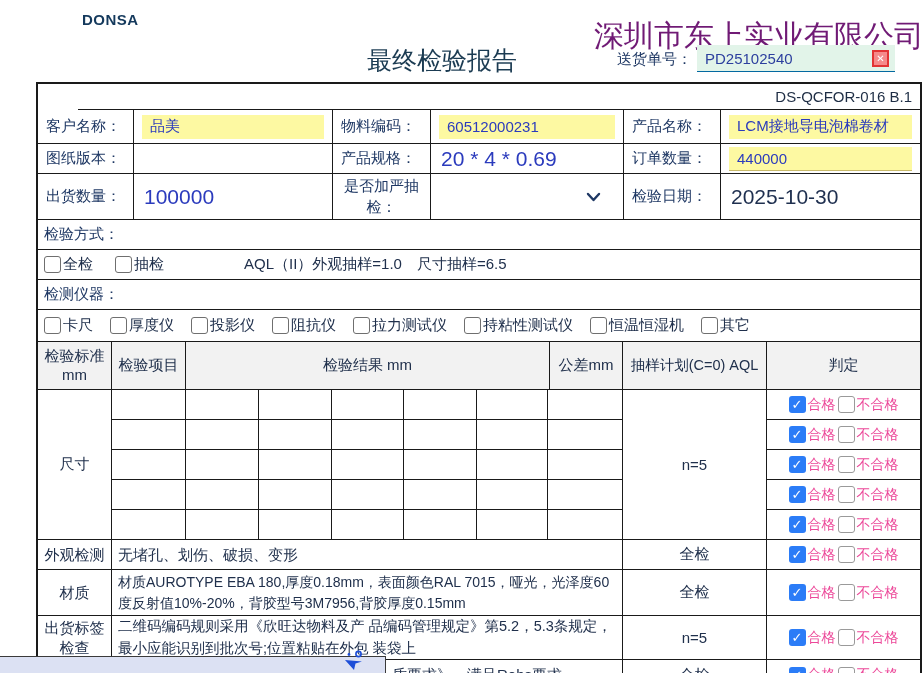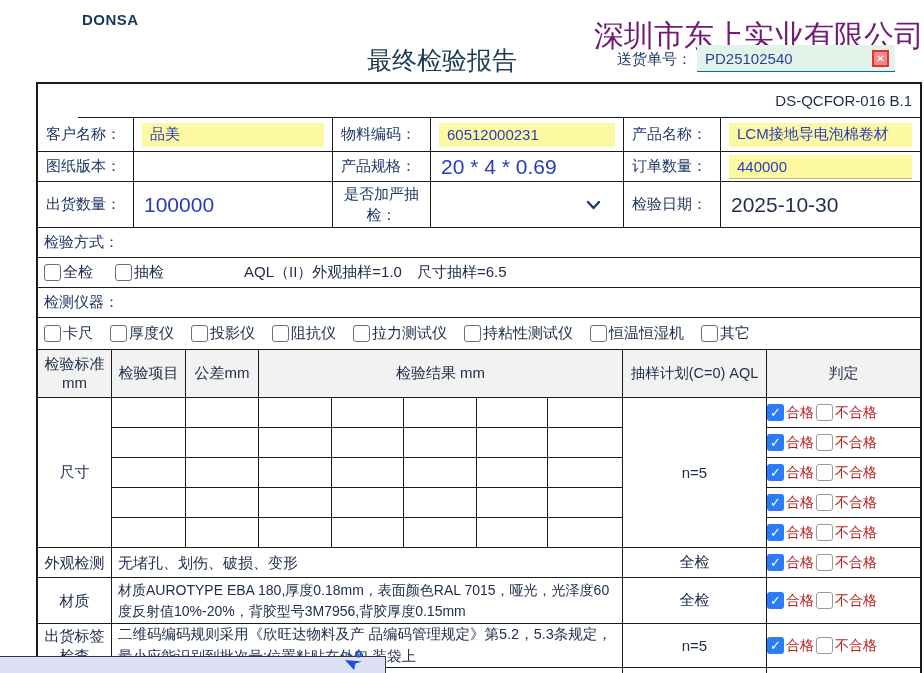--- a/index.html
+++ b/index.html
@@ -18,21 +18,21 @@
   
   .sheet { position:absolute; left:36px; top:82px; width:886px; border:2px solid #1a1a1a; background:#fff; }
   .row { display:flex; border-bottom:1.3px solid #1a1a1a; align-items:stretch; }
   .cell { border-right:1.2px solid #1a1a1a; display:flex; align-items:center; }
   .cell:last-child { border-right:none; }
   .lbl { color:#1f3864; font-size:15px; padding-left:8px; }
   .val { color:#2b3bbd; font-size:21px; padding-left:10px; }
   .hl { background:#fdf9a2; margin:4px 8px; padding:2px 8px; flex:1; min-height:24px; display:flex; align-items:center; color:#2b3bbd; font-size:15px; }
   .hl.underline { border-bottom:1px solid #c9ba6a; }
 
-  .r-doc { height:34px; justify-content:flex-end;margin-left:40px; }
+  .r-doc { height:26px; justify-content:flex-end;margin-left:40px; }
   .doc-code { padding-right:8px; font-size:15px; color:#1e2d44; display:flex; align-items:center; }
   .r-info1 { height:34px; } .r-info2 { height:30px; } .r-info3 { height:46px; }
   .i-l1{width:96px;flex:none;} .i-v1{width:199px;flex:none;} .i-l2{width:98px;flex:none;}
   .i-v2{width:193px;flex:none;} .i-l3{width:97px;flex:none;} .i-v3{flex:1;}
   .lbl-center { justify-content:center; text-align:center; padding:0 4px; line-height:1.35; }
   .dd-cell { justify-content:flex-end; padding-right:22px; cursor:pointer; }
 
   .r-sec { height:30px; }
   .sec-lbl { font-size:15px; color:#1f3864; padding-left:6px; display:flex; align-items:center; width:100%; }
   .r-checks { height:30px; align-items:center; padding-left:6px; gap:0; }
@@ -48,21 +48,21 @@
   .c-item{width:74px;flex:none;} .c-std{width:74px;flex:none;} .c-tol{width:73px;flex:none;}
   .c-res{width:364px;flex:none;} .c-plan{width:144px;flex:none;} .c-judge{flex:1;}
   .c-desc{width:511px;flex:none; padding:2px 6px; font-size:15px; color:#20304c; line-height:1.45;}
   .th-plan { font-size:14.5px; }
 
   .size-grid { display:grid; grid-template-columns:74px 74px 73px 73px 72px 73px 71px 75px 144px 1fr; grid-auto-rows:30px; }
   .g { border-right:1.2px solid #1a1a1a; border-bottom:1.3px solid #1a1a1a; display:flex; align-items:center; justify-content:center; }
   .g.last { border-right:none; }
   .g-span { grid-row:1 / 6; font-size:15px; color:#20304c; }
 
-  .judge { justify-content:flex-start; gap:2px; font-size:14px; color:#b91c1c; }
+  .judge { justify-content:center; gap:2px; font-size:14px; color:#ec4899; }
   .jpair { display:flex; align-items:center; }
   .jcb { width:17px; height:17px; border-radius:3px; flex:none; margin-right:2px; display:flex; align-items:center; justify-content:center; }
   .jcb.on { background:#2b7cf7; }
   .jcb.on::after { content:"✓"; color:#fff; font-size:13px; font-weight:bold; }
   .jcb.off { border:1.4px solid #9a9a9a; background:#fff; }
 
   .r-body { height:30px; }
   .r-material { height:46px; }
   .r-material .c-desc { font-size:14px; line-height:1.5; }
   .r-labelcheck { height:44px; }
@@ -184,22 +184,22 @@
         </span>
       <span class="ck-item">
           <span class="cb"></span>
           <span>其它</span>
         </span>
     </div>
 
     <div class="row thead">
       <div class="cell c-std th">检验标准mm</div>
       <div class="cell c-item th">检验项目</div>
+      <div class="cell c-res th">检验结果 mm</div>
       <div class="cell c-tol th">公差mm</div>
-      <div class="cell c-res th">检验结果 mm</div>
       <div class="cell c-plan th th-plan">抽样计划(C=0) AQL</div>
       <div class="cell c-judge th">判定</div>
     </div>
 
     <div class="size-grid">
       <div class="g g-span" style="grid-column:1;">尺寸</div>
 
       <div class="g"></div>
       <div class="g"></div>
       <div class="g"></div>

